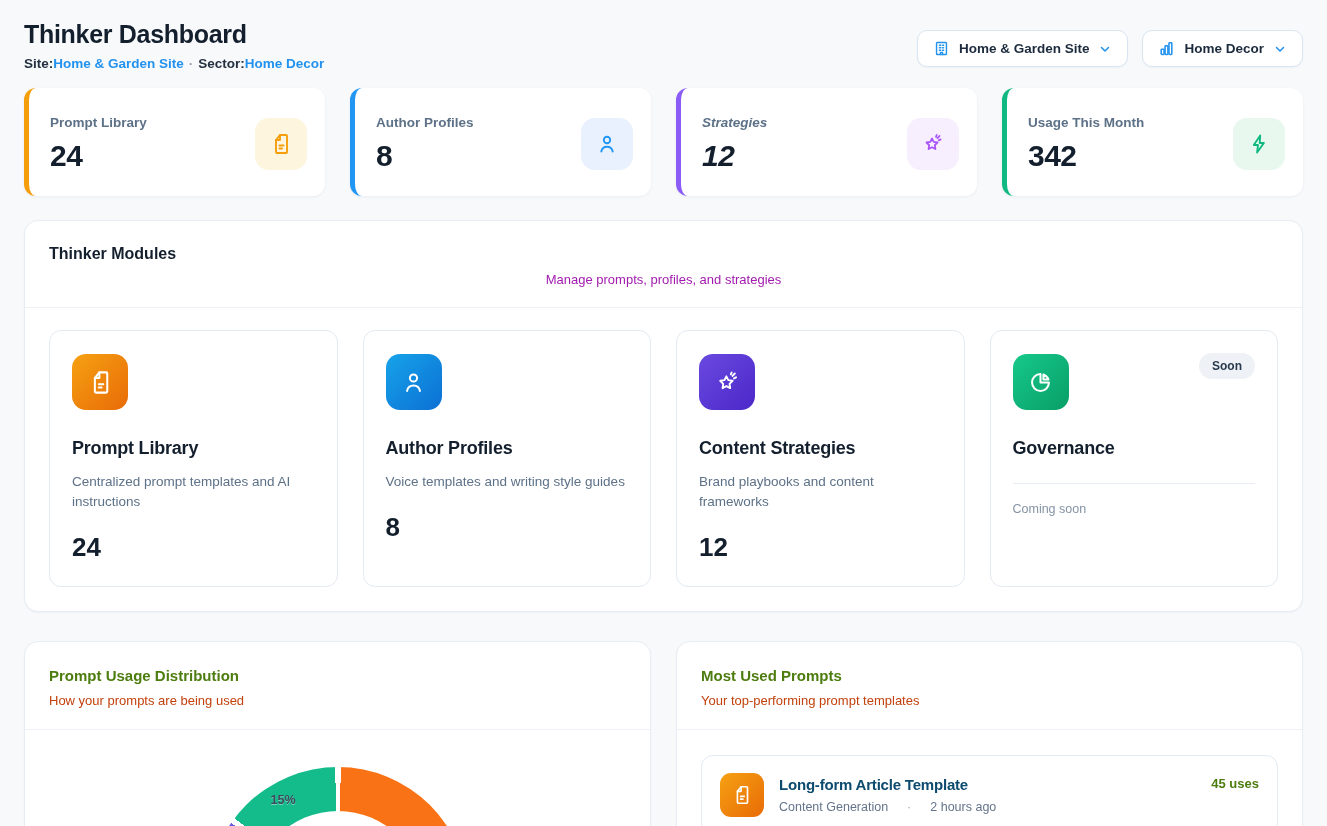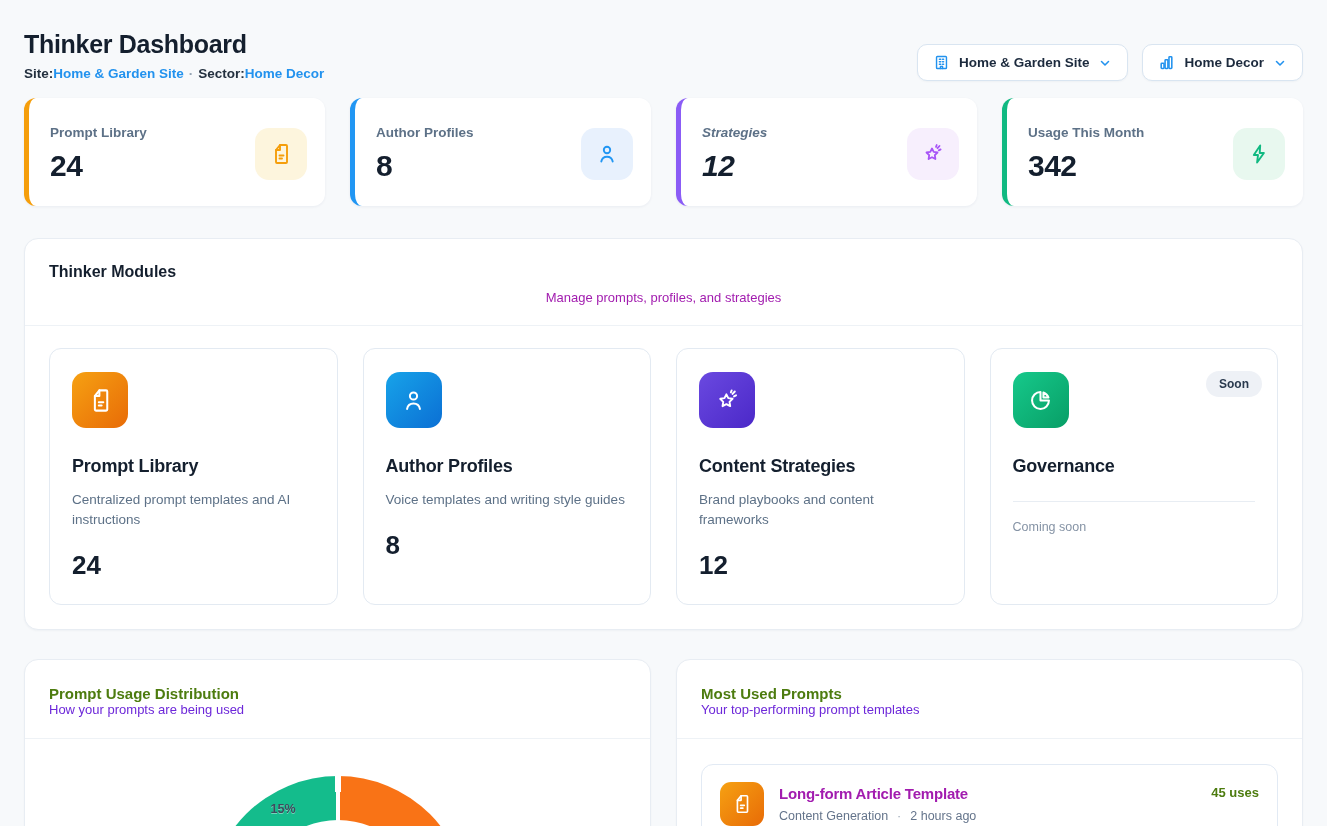--- a/index.html
+++ b/index.html
@@ -6,21 +6,21 @@
   html, body { width: 1327px; height: 826px; }
   body {
     font-family: "Liberation Sans", "DejaVu Sans", sans-serif;
     background: #f7f9fb;
     color: #141f2e;
     overflow: hidden;
   }
   .app { width: 1327px; height: 826px; padding: 16px 24px 0; overflow: hidden; }
 
   
-  .header { display: flex; justify-content: space-between; align-items: flex-end; margin-top: 10px; }
+  .header { display: flex; justify-content: space-between; align-items: center; }
   .page-title { font-size: 25px; font-weight: 800; letter-spacing: -0.3px; color: #141f2e; padding-top: 4px; }
   .page-meta { margin-top: 7px; font-size: 13.5px; font-weight: 700; color: #23303f; display: flex; align-items: center; }
   .page-meta .link { color: #2292ee; cursor: pointer; }
   .page-meta .dot { color: #94a3b3; font-weight: 700; margin: 0 5px; }
   .header-actions { display: flex; gap: 14px; padding-top: 10px; }
   .selector-btn {
     display: flex; align-items: center; gap: 9px; height: 37px; padding: 0 15px;
     background: #fff; border: 1px solid #d9e5f1; border-radius: 10px; cursor: pointer;
     box-shadow: 0 1px 2px rgba(20,40,80,.04);
   }
@@ -34,67 +34,67 @@
     flex: 1; background: #fff; border-radius: 12px; height: 108px;
     border-left: 5px solid #ccc; padding: 21px 18px 18px 21px;
     display: flex; justify-content: space-between; align-items: center;
     box-shadow: 0 1px 3px rgba(20,40,80,.06);
   }
   .stat-label { font-size: 13.5px; font-weight: 600; color: #5d7187; }
   .stat-value { font-size: 30px; font-weight: 800; color: #141f2e; margin-top: 9px; letter-spacing: -0.5px; }
   .stat-icon { width: 52px; height: 52px; border-radius: 14px; display: grid; place-items: center; }
 
   
-  .modules-panel { margin-top: 32px; background: #fff; border: 1px solid #e8edf3; border-radius: 14px; box-shadow: 0 1px 2px rgba(20,40,80,.04); }
+  .modules-panel { margin-top: 24px; background: #fff; border: 1px solid #e8edf3; border-radius: 14px; box-shadow: 0 1px 2px rgba(20,40,80,.04); }
   .modules-head { padding: 24px 24px 20px; }
   .section-title { font-size: 16px; font-weight: 700; color: #141f2e; }
   .section-subtitle { font-size: 13px; color: #a21caf; margin-top: 9px; text-align: center; }
   .panel-divider { border-top: 1px solid #eef2f6; }
   .modules-grid { display: flex; gap: 25px; padding: 22px 24px 24px; }
   .module-card {
     flex: 1; border: 1px solid #e3eaf2; border-radius: 12px; padding: 23px 22px;
     min-height: 253px; position: relative; background: #fff; cursor: pointer;
   }
   .module-icon { width: 56px; height: 56px; border-radius: 14px; display: grid; place-items: center; color: #fff; }
   .grad-orange { background: linear-gradient(135deg, #f6a112, #e86b07); }
   .grad-blue   { background: linear-gradient(135deg, #17a3e9, #0b6fd4); }
   .grad-purple { background: linear-gradient(135deg, #6a49e0, #4b28c8); }
   .grad-green  { background: linear-gradient(135deg, #16c98b, #089e66); }
   .module-title { font-size: 18px; font-weight: 800; color: #141f2e; margin-top: 28px; letter-spacing: -0.2px; }
   .module-desc { font-size: 13.5px; line-height: 20px; color: #5d7187; margin-top: 13px; max-width: 242px; }
   .module-count { font-size: 26px; font-weight: 800; color: #141f2e; margin-top: 20px; }
   .module-badge {
-    position: absolute; top: 22px; right: 15px; background: #eef1f6; color: #2a3a4e;
+    position: absolute; top: 22px; right: 22px; background: #eef1f6; color: #2a3a4e;
     font-size: 12px; font-weight: 700; padding: 6px 13px; border-radius: 999px;
   }
   .module-footer-divider { border-top: 1px solid #e8edf3; margin-top: 24px; }
   .module-footer { font-size: 12.5px; color: #8593a5; margin-top: 18px; }
 
   
   .bottom-row { display: flex; gap: 25px; margin-top: 29px; }
   .panel { flex: 1; background: #fff; border: 1px solid #e8edf3; border-radius: 14px; box-shadow: 0 1px 2px rgba(20,40,80,.04); height: 380px; }
   .panel-head { padding: 25px 24px 21px; }
   .panel-title { font-size: 15px; font-weight: 700; color: #4d7c0f; }
-  .panel-subtitle { font-size: 13px; color: #6d28d9; }
+  .panel-subtitle { font-size: 13px; color: #c2410c; margin-top: 9px; }
   .chart-area { position: relative; height: 290px; }
   .donut { position: absolute; left: 50%; top: 37px; transform: translateX(-50%); width: 260px; height: 260px; border-radius: 50%; }
   .donut::after {
     content: ""; position: absolute; left: 50%; top: 50%; transform: translate(-50%,-50%);
     width: 172px; height: 172px; background: #fff; border-radius: 50%;
   }
   .donut-label { position: absolute; left: 63px; top: 26px; font-size: 12.5px; font-weight: 800; color: #3e4b5d; text-shadow: 0 1px 0 rgba(255,255,255,.4); }
 
   .prompt-list { padding: 25px 24px; }
   .prompt-item {
     display: flex; align-items: center; gap: 15px; border: 1px solid #e2eaf4;
     border-radius: 12px; padding: 17px 18px; background: #fff; cursor: pointer;
   }
   .prompt-item-icon { width: 44px; height: 44px; border-radius: 11px; display: grid; place-items: center; color: #fff; flex: none; }
-  .prompt-item-title { font-size: 15px; font-weight: 800; color: #a21caf; letter-spacing: -0.2px; }
-  .prompt-item-meta { display: flex; align-items: center; gap: 9px; margin-top: 7px; font-size: 12.5px; color: #64748b; }
+  .prompt-item-title { font-size: 15px; font-weight: 800; color: #0c4a6e; letter-spacing: -0.2px; }
+  .prompt-item-meta { display: flex; align-items: center; gap: 19px; margin-top: 7px; font-size: 12.5px; color: #64748b; }
   .prompt-item-meta .meta-dot { color: #9aa7b6; }
   .prompt-item-uses { margin-left: auto; align-self: flex-start; margin-top: 3px; font-size: 13px; font-weight: 800; color: #4d7c0f; }
 
   svg { display: block; }
 </style>
 </head>
 <body>
 
 <div class="app">
 

